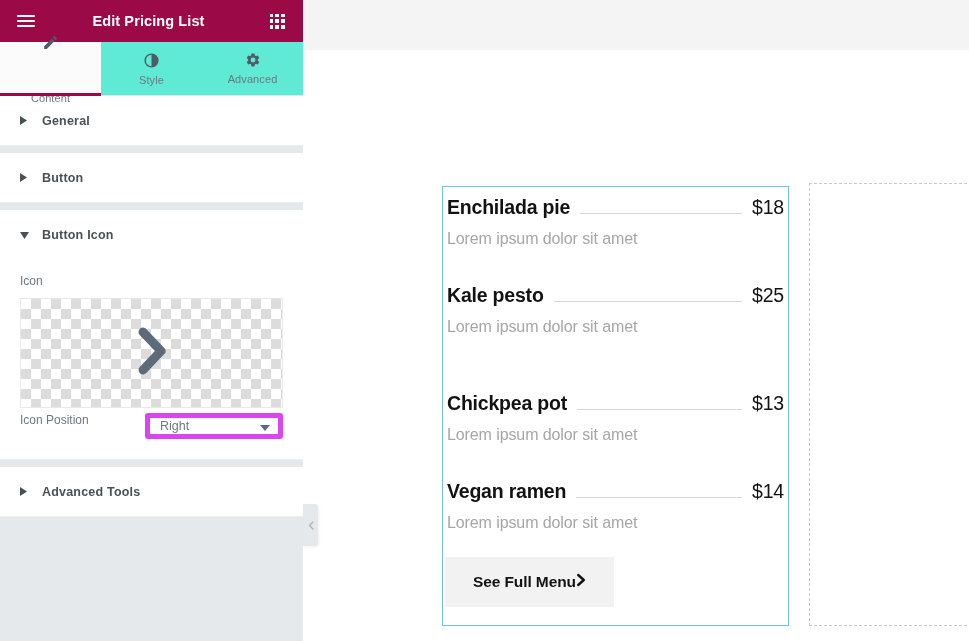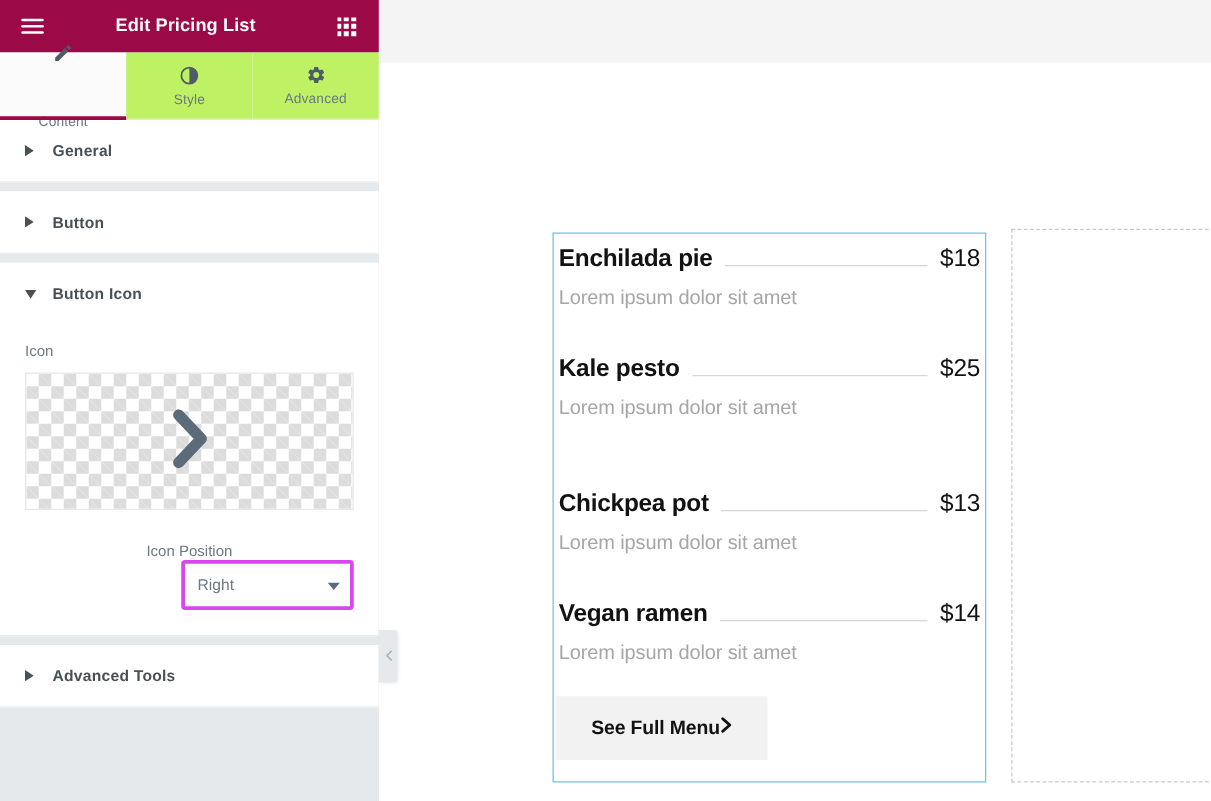--- a/index.html
+++ b/index.html
@@ -51,21 +51,21 @@
     display: flex;
     border-bottom: 1px solid #e2e5e8;
   }
   .tab {
     flex: 1;
     display: flex; flex-direction: column;
     align-items: center; justify-content: center;
     gap: 5px;
     cursor: pointer;
     position: relative;
-    background: #bef264;
+    background: #5eead4;
   }
   .tab .tab-label { font-size: 11px; color: #6d7882; letter-spacing: .1px; }
   .tab.active { background: #fbfbfb; gap: 41px; }
   .tab.active::after {
     content: ""; position: absolute; left: 0; right: 0; bottom: -1px;
     height: 3px; background: #9b0a46;
   }
   .tab svg { display: block; }
 
   
@@ -99,29 +99,28 @@
     background-image:
       linear-gradient(45deg, #dcdcdc 25%, transparent 25%, transparent 75%, #dcdcdc 75%, #dcdcdc),
       linear-gradient(45deg, #dcdcdc 25%, transparent 25%, transparent 75%, #dcdcdc 75%, #dcdcdc);
     background-size: 20px 20px;
     background-position: 0 0, 10px 10px;
     display: flex; align-items: center; justify-content: center;
     border: 1px solid #e8e8e8;
   }
 
   .field-row {
-    display: flex; align-items: center;
-    margin-top: 26px;
-    flex-direction: column;
+    display: flex; align-items: flex-start;
+    margin-top: 5px;
   }
   .field-row .frl { font-size: 12px; color: #6d7882; flex: 0 0 auto; }
   .select-box {
     margin-left: auto;
-    width: 138px; height: 40px;
-    border: 3px solid #d946ef;
+    width: 138px; height: 26px;
+    border: 5px solid #d946ef;
     border-radius: 3px;
     background: #ffffff;
     display: flex; align-items: center;
     padding: 0 8px 0 10px;
     cursor: pointer;
   }
   .select-box .sel-val { font-size: 12.5px; color: #6d7882; }
   .select-box .sel-caret { margin-left: auto; }
 
   

